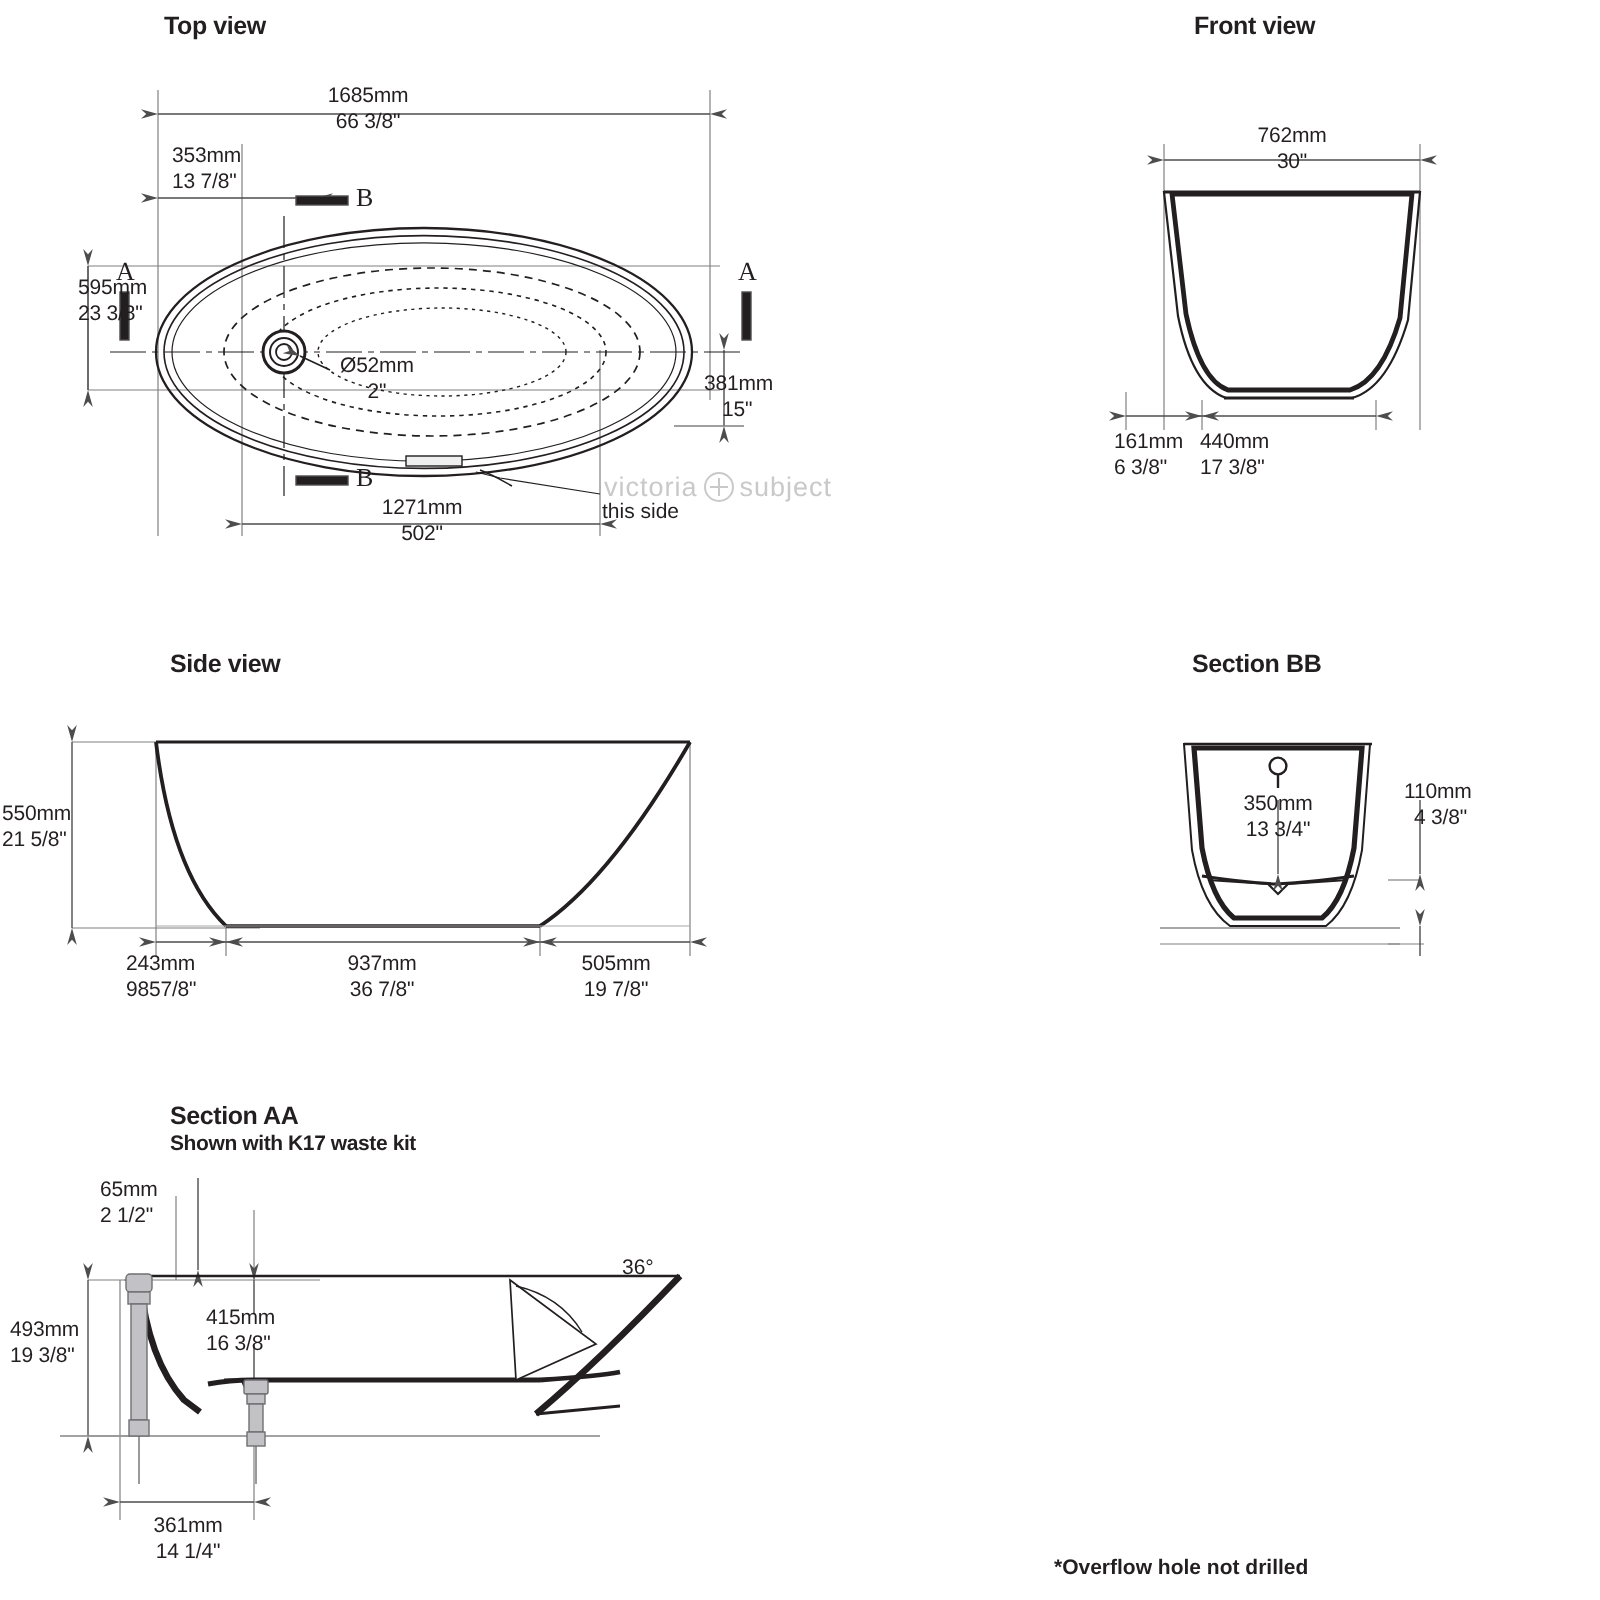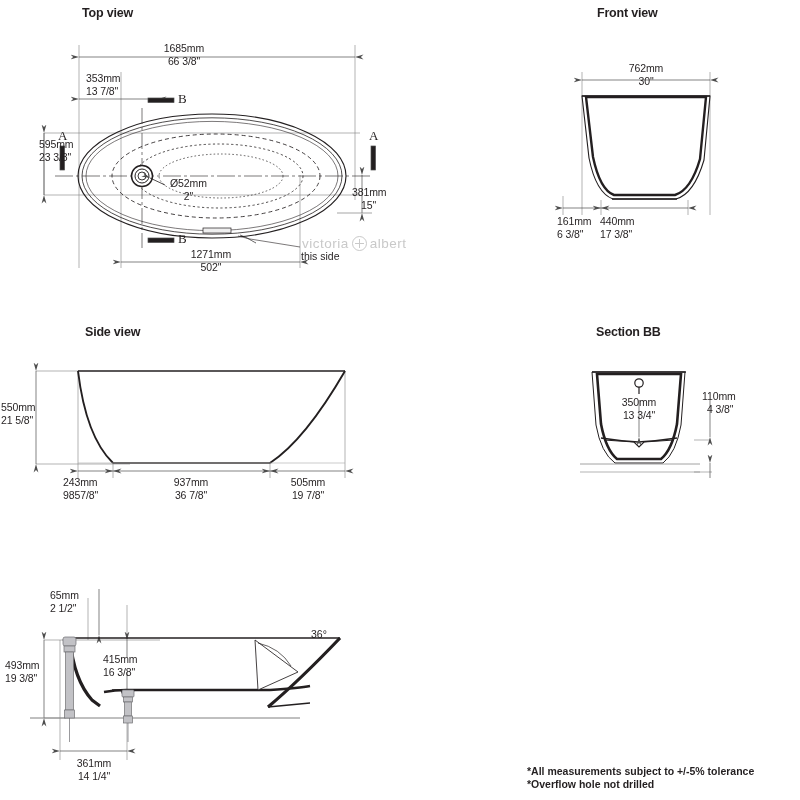--- a/index.html
+++ b/index.html
@@ -264,21 +264,21 @@
     <span class="l2" style="text-align:center;">2"</span>
   </div>
   <div class="mark" style="left:58px;top:128px;">A</div>
   <div class="mark" style="left:369px;top:128px;">A</div>
   <div class="mark" style="left:178px;top:91px;">B</div>
   <div class="mark" style="left:178px;top:231px;">B</div>
 
   <div class="logo" style="left:302px;top:236px;">
     <span>victoria</span>
     <span class="plus"></span>
-    <span>albert</span>
+    <span>subject</span>
   </div>
   <div class="thisside" style="left:301px;top:250px;">this side</div>
 
   <div class="view" style="left:597px;top:6px;">
     <div class="vtitle">Front view</div>
   </div>
   <div class="dim" style="left:646px;top:62px;text-align:center;transform:translateX(-50%);">
     <span>762mm</span>
     <span class="l2">30"</span>
   </div>
@@ -316,34 +316,37 @@
   </div>
   <div class="dim" style="left:639px;top:396px;text-align:center;transform:translateX(-50%);">
     <span>350mm</span>
     <span class="l2">13 3/4"</span>
   </div>
   <div class="dim" style="left:702px;top:390px;">
     <span>110mm</span>
     <span class="l2" style="padding-left:5px;">4 3/8"</span>
   </div>
 
+  <div class="view" style="left:85px;top:551px;">
+    <div class="vtitle">Section AA</div>
+    <div class="vsub">Shown with K17 waste kit</div>
+  </div>
   <div class="dim" style="left:50px;top:589px;">
     <span>65mm</span>
     <span class="l2">2 1/2"</span>
   </div>
   <div class="dim" style="left:103px;top:653px;">
     <span>415mm</span>
     <span class="l2">16 3/8"</span>
   </div>
   <div class="dim" style="left:5px;top:659px;">
     <span>493mm</span>
     <span class="l2">19 3/8"</span>
   </div>
   <div class="dim" style="left:94px;top:757px;text-align:center;transform:translateX(-50%);">
     <span>361mm</span>
     <span class="l2">14 1/4"</span>
   </div>
   <div class="angle" style="left:279px;top:628px;margin-left:32px;">36°</div>
 
-  <div class="note" style="left:527px;top:765px;">*All measurements subject to +/-5% tolerance</div>
   <div class="note" style="left:527px;top:778px;">*Overflow hole not drilled</div>
 
 </div>
 
 </body></html>

